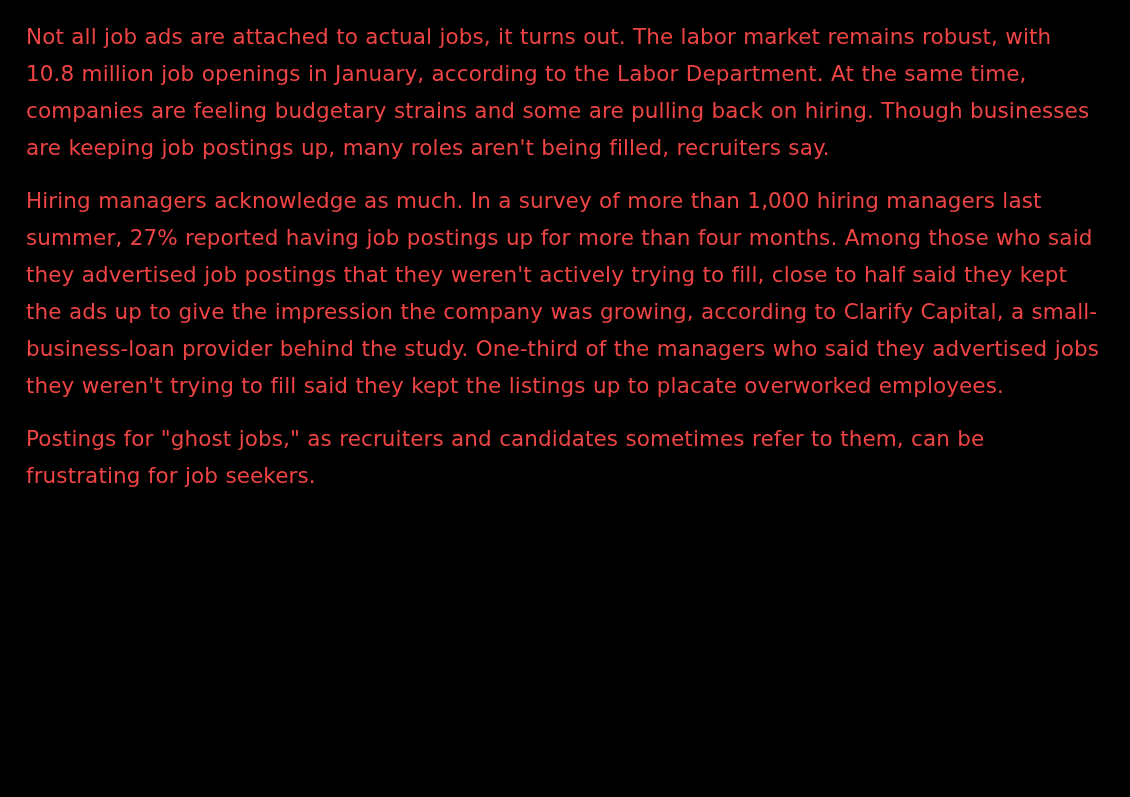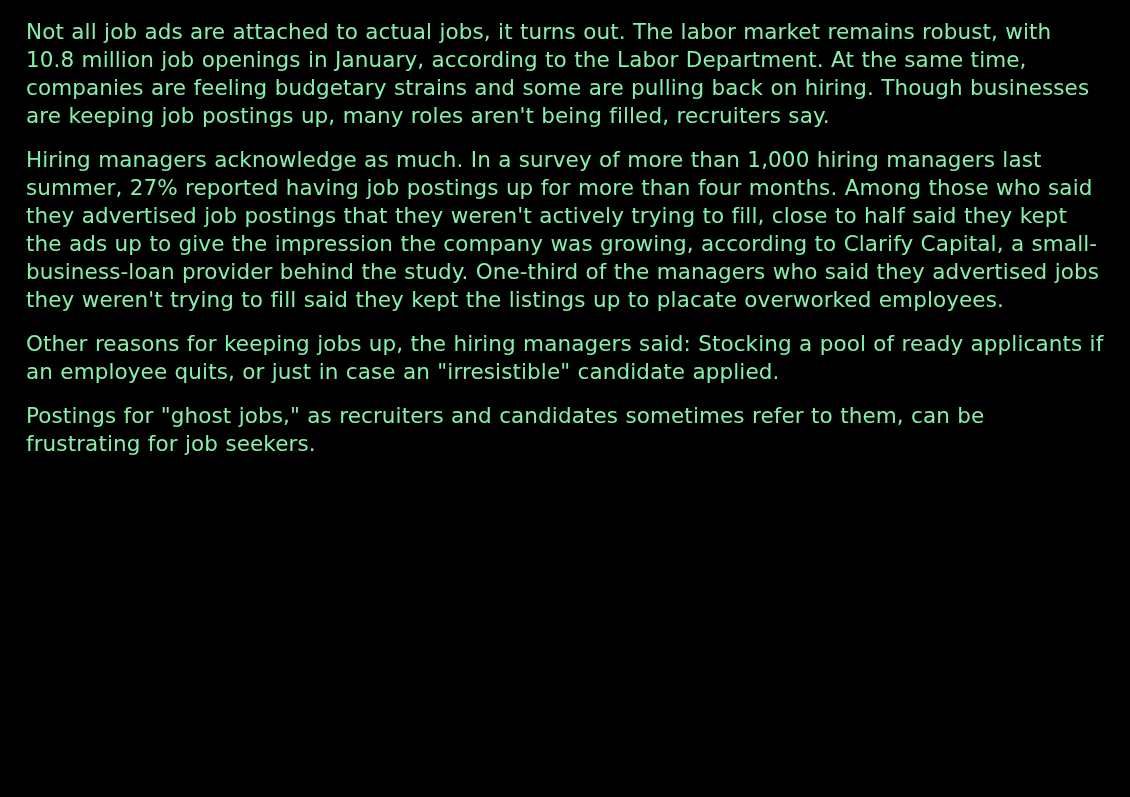--- a/index.html
+++ b/index.html
@@ -11,32 +11,31 @@
     width: 1130px;
     height: 797px;
     overflow: hidden;
     font-family: "DejaVu Sans", sans-serif;
   }
   #article {
     padding: 18px 24px 0 26px;
     box-sizing: border-box;
   }
   .para {
-    color: #86efac;
+    color: #ef4444;
     font-size: 21.5px;
-    line-height: 28px;
+    line-height: 37px;
     margin: 0 0 16px 0;
     letter-spacing: 0.1px;
     word-spacing: 0.4px;
   }
   .para:last-child {
     margin-bottom: 0;
   }
 </style>
 </head>
 <body>
 
 <div id="article">
   <p class="para">Not all job ads are attached to actual jobs, it turns out. The labor market remains robust, with 10.8 million job openings in January, according to the Labor Department. At the same time, companies are feeling budgetary strains and some are pulling back on hiring. Though businesses are keeping job postings up, many roles aren't being filled, recruiters say.</p>
   <p class="para">Hiring managers acknowledge as much. In a survey of more than 1,000 hiring managers last summer, 27% reported having job postings up for more than four months. Among those who said they advertised job postings that they weren't actively trying to fill, close to half said they kept the ads up to give the impression the company was growing, according to Clarify Capital, a small-business-loan provider behind the study. One-third of the managers who said they advertised jobs they weren't trying to fill said they kept the listings up to placate overworked employees.</p>
-  <p class="para">Other reasons for keeping jobs up, the hiring managers said: Stocking a pool of ready applicants if an employee quits, or just in case an "irresistible" candidate applied.</p>
   <p class="para">Postings for "ghost jobs," as recruiters and candidates sometimes refer to them, can be frustrating for job seekers.</p>
 </div>
 
 </body></html>

